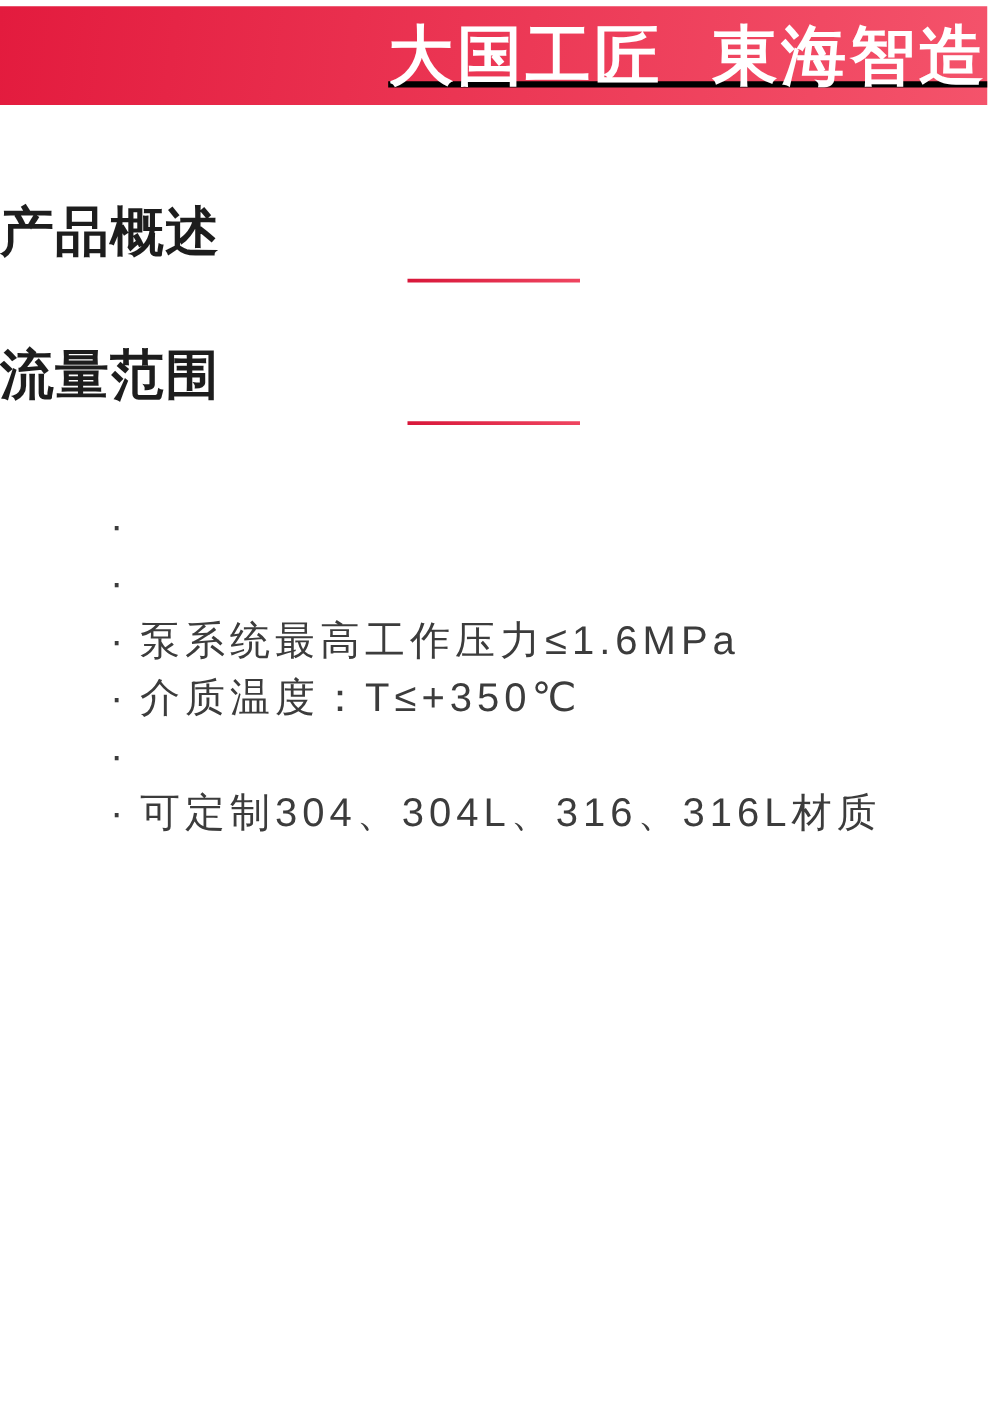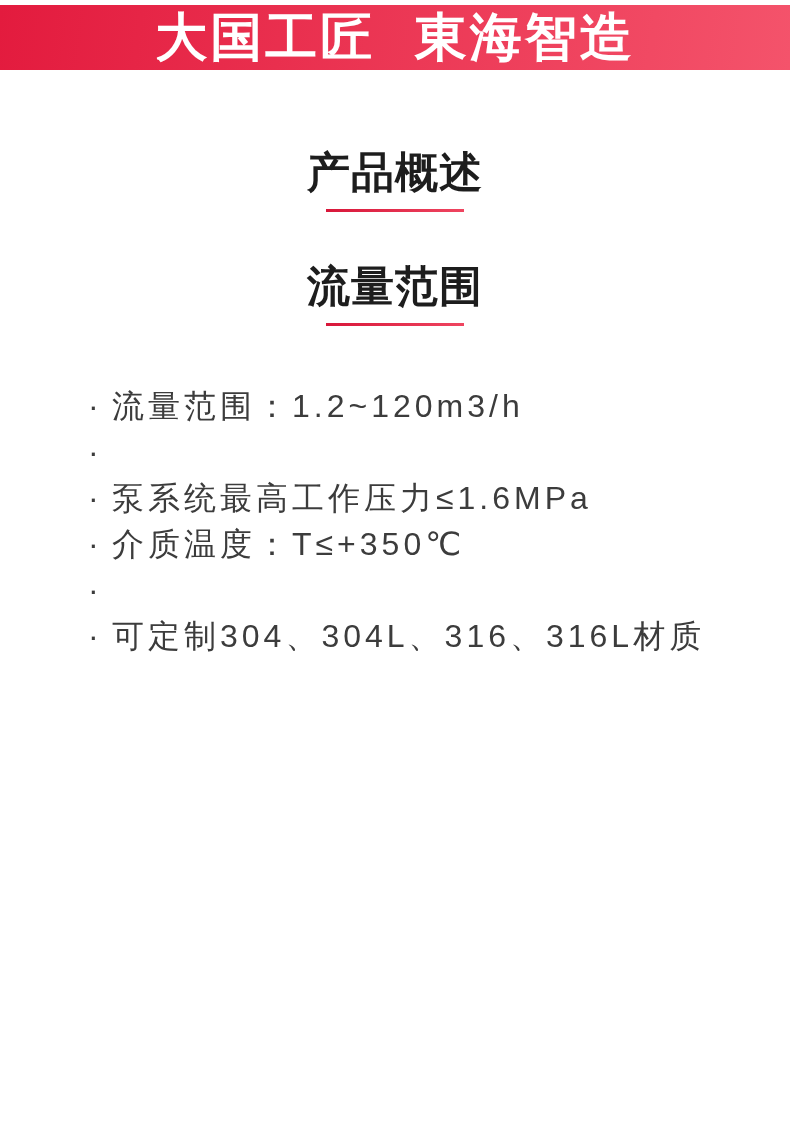--- a/index.html
+++ b/index.html
@@ -10,39 +10,39 @@
     margin: 0 auto;
     font-family: "Liberation Sans", "DejaVu Sans", sans-serif;
     overflow: hidden;
     background: #ffffff;
   }
   .page { width: 790px; height: 1127px; background: #ffffff; position: relative; }
 
   
   .banner {
     margin-top: 5px;
-    height: 65px;
+    height: 79px;
     width: 100%;
     display: flex;
     align-items: center;
-    justify-content: center;
+    justify-content: flex-end;
     background: linear-gradient(98deg, #e31b3e 0%, #ee3c59 60%, #f4536b 100%);
+    text-decoration: underline;
   }
   .banner-title {
     color: #ffffff;
     font-size: 52px;
     font-weight: 700;
     letter-spacing: 3px;
     word-spacing: 22px;
     white-space: nowrap;
   }
 
   
   .section-title {
-    text-align: center;
     font-size: 43px;
     line-height: 48px;
     font-weight: 700;
     color: #1d1d1d;
     letter-spacing: 1px;
   }
   .section-title.first { margin-top: 78px; }
   .section-title.second { margin-top: 50px; }
   .title-underline {
     width: 138px;
@@ -98,21 +98,20 @@
   <h2 class="section-title first">产品概述</h2>
   <div class="title-underline" style="background: linear-gradient(90deg, rgb(216, 23, 58) 0%, rgb(239, 69, 96) 100%);"></div>
 
 
   <h2 class="section-title second">流量范围</h2>
   <div class="title-underline" style="background: linear-gradient(90deg, rgb(216, 23, 58) 0%, rgb(239, 69, 96) 100%);"></div>
 
   <ul class="cond-list">
     <li class="cond-item">
       <span class="cond-bullet">·</span>
-      <span>流量范围：1.2~120m3/h</span>
     </li>
     <li class="cond-item">
       <span class="cond-bullet">·</span>
     </li>
     <li class="cond-item">
       <span class="cond-bullet">·</span>
       <span>泵系统最高工作压力≤1.6MPa</span>
     </li>
     <li class="cond-item">
       <span class="cond-bullet">·</span>

